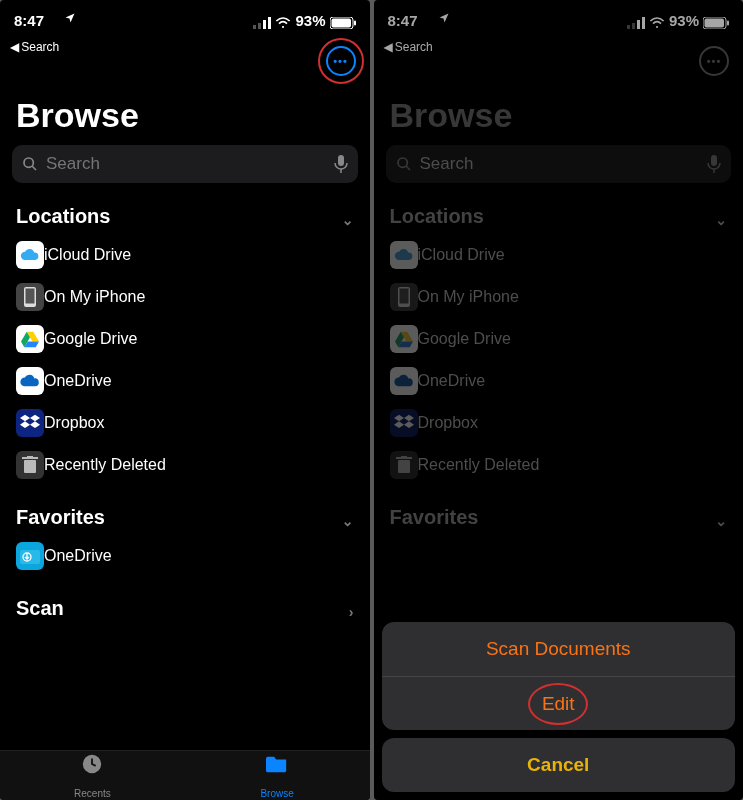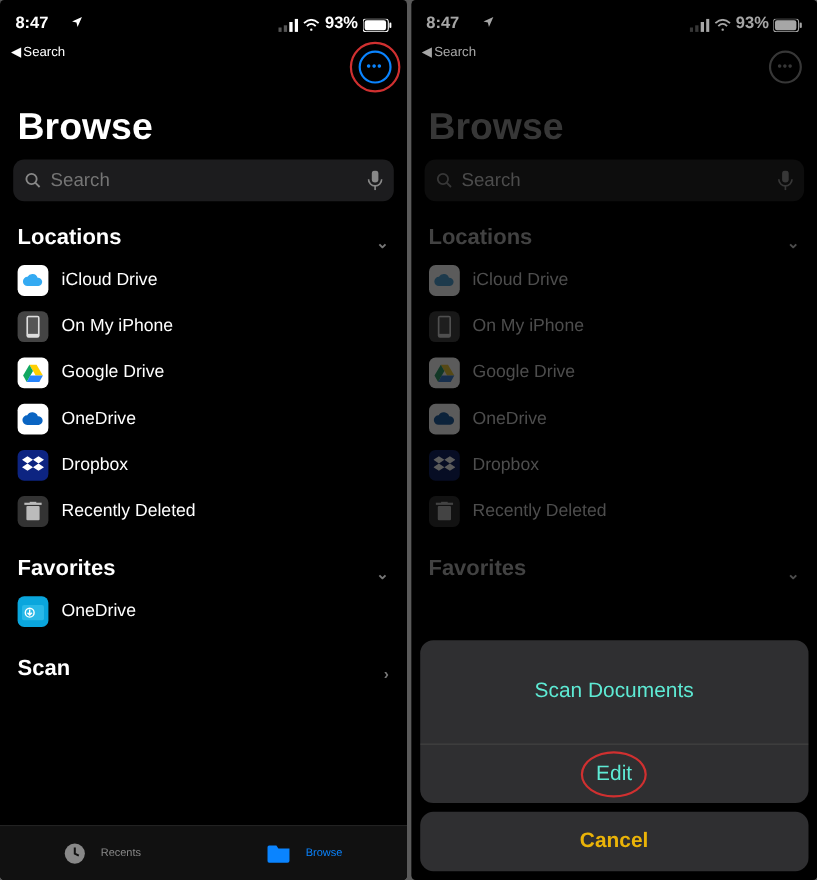--- a/index.html
+++ b/index.html
@@ -1,54 +1,54 @@
 <!DOCTYPE html>
 <html><head>
 <meta charset="utf-8">
 <style>
   * { margin: 0; padding: 0; box-sizing: border-box; font-family: -apple-system, "Helvetica Neue", Arial, sans-serif; }
   body { background: #5a5a5a; display: flex; gap: 4px; }
   .phone { width: 370px; height: 800px; background: #000; position: relative; overflow: hidden; border-radius: 4px; }
   .status-bar { height: 40px; display: flex; align-items: center; justify-content: space-between; padding: 0 14px; color: #fff; font-size: 15px; font-weight: 600; }
-  .status-left { display: flex; align-items: center; gap: 20px; }
+  .status-left { display: flex; align-items: flex-start; gap: 20px; }
   .status-right { display: flex; align-items: flex-end; gap: 4px; }
   .back-line { padding: 0 10px 8px 10px; color: #fff; font-size: 12px; display: flex; align-items: center; gap: 2px; }
   .more-btn-wrap { position: absolute; right: 14px; top: 46px; }
   .more-btn { width: 30px; height: 30px; border: 2px solid #0a84ff; border-radius: 50%; display: flex; align-items: center; justify-content: center; color: #0a84ff; font-weight: bold; letter-spacing: 1px; font-size: 11px; }
   .more-btn-dim { border-color: #555; color: #555; }
   .red-circle { position: absolute; border: 2px solid #d03030; border-radius: 50%; pointer-events: none; }
   .title { font-size: 34px; font-weight: 700; color: #fff; padding: 34px 16px 10px 16px; }
   .title-dim { color: #555; }
   .search-bar { margin: 0 12px 14px 12px; background: #1c1c1e; border-radius: 10px; height: 38px; display: flex; align-items: center; padding: 0 10px; gap: 8px; }
   .search-bar input { flex: 1; background: transparent; border: none; color: #888; font-size: 17px; outline: none; }
   .search-icon, .mic-icon { color: #888; }
   .section-header { display: flex; align-items: flex-end; justify-content: space-between; padding: 8px 16px 6px 16px; color: #fff; font-size: 20px; font-weight: 700; }
   .section-header-dim { color: #666; }
   .chevron { color: #777; font-size: 14px; }
   .list { padding: 0 0 12px 0; }
-  .row { display: flex; align-items: center; gap: 12px; padding: 7px 16px; }
+  .row { display: flex; align-items: center; gap: 0; padding: 7px 16px; }
   .row .label { color: #fff; font-size: 16px; }
   .row-dim .label { color: #777; }
   .app-icon { width: 28px; height: 28px; border-radius: 6px; display: flex; align-items: center; justify-content: center; flex-shrink: 0; }
   .icon-icloud { background: #fff; }
   .icon-phone { background: #444; }
   .icon-gdrive { background: #fff; }
   .icon-onedrive { background: #fff; }
   .icon-dropbox { background: #0d2481; color:#fff; }
   .icon-trash { background: #333; color:#999; }
   .icon-downloads { background: #0aa6dd; color:#fff; }
   .dim .app-icon { filter: brightness(0.55) saturate(0.7); }
   .tab-bar { position: absolute; bottom: 0; left: 0; right: 0; height: 50px; background: #111; display: flex; border-top: 1px solid #222; }
-  .tab { flex: 1; display: flex; flex-direction: row; align-items: center; justify-content: center; gap: 13px; font-size: 10px; color: #888; }
+  .tab { flex: 1; display: flex; flex-direction: column; align-items: center; justify-content: center; gap: 13px; font-size: 10px; color: #888; }
   .tab.active { color: #0a84ff; }
   .tab-icon { width: 22px; height: 22px; display: flex; align-items: center; justify-content: center; }
   .sheet-backdrop { position: absolute; inset: 0; background: rgba(0,0,0,0.35); }
   .action-sheet { position: absolute; bottom: 8px; left: 8px; right: 8px; }
   .sheet-group { background: #2f2f31; border-radius: 12px; overflow: hidden; margin-bottom: 8px; }
-  .sheet-item { height: 54px; display: flex; align-items: center; justify-content: center; color: #5eead4; font-size: 19px; border-top: 1px solid #444; position: relative; margin-top: 20px; }
+  .sheet-item { height: 54px; display: flex; align-items: center; justify-content: center; color: #f97316; font-size: 19px; border-top: 1px solid #444; position: relative; }
   .sheet-item:first-child { border-top: none; }
   .sheet-cancel { background: #2f2f31; border-radius: 12px; height: 54px; display: flex; align-items: center; justify-content: center; color: #eab308; font-size: 19px; font-weight: 600; }
   svg { display: block; }
 </style>
 </head>
 <body>
 
 <div class="phone">
   <div class="status-bar">
     <div class="status-left">

